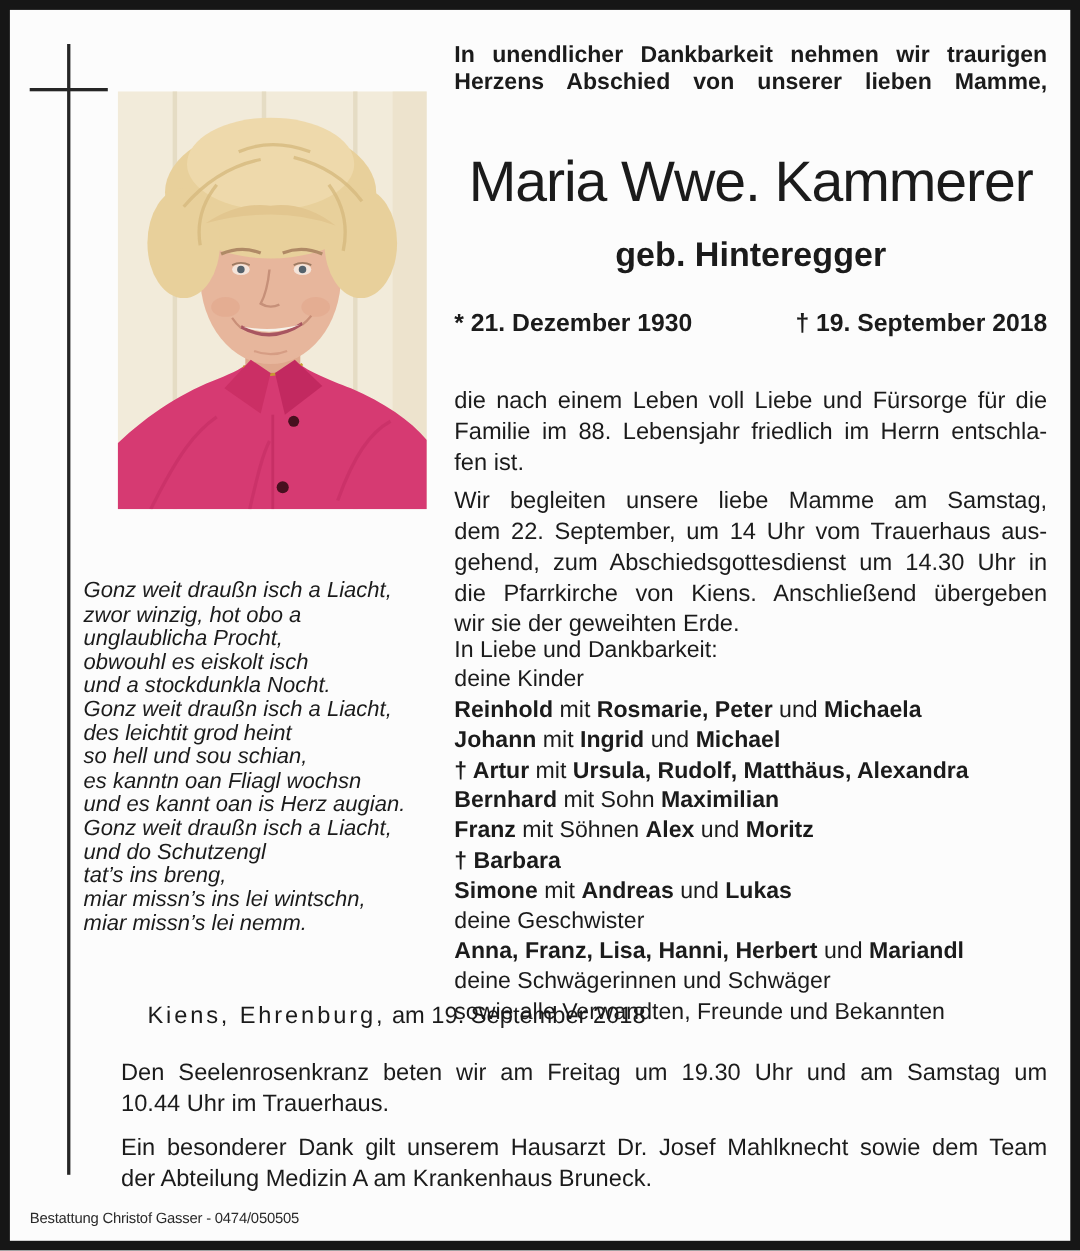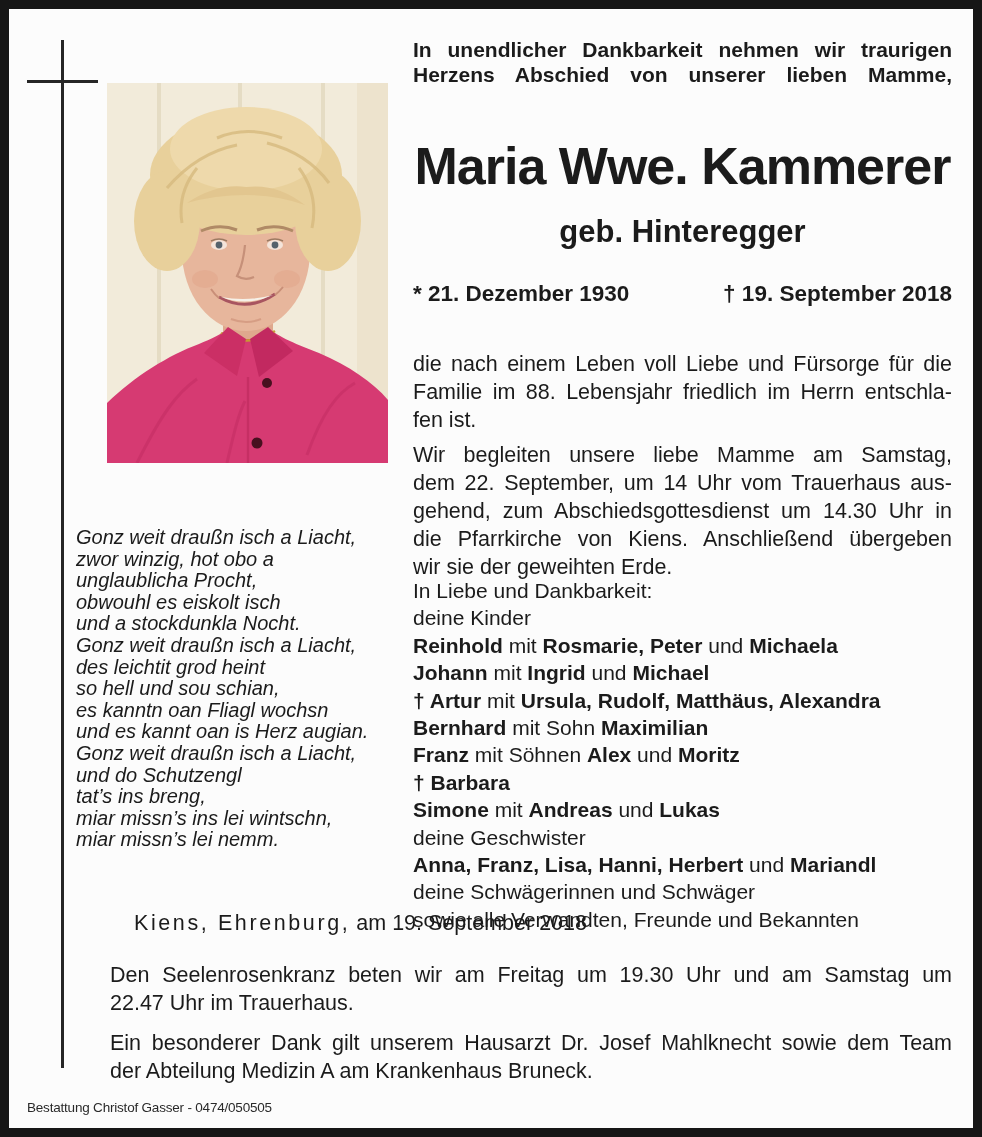--- a/index.html
+++ b/index.html
@@ -22,21 +22,21 @@
   
   .cross-v{left:61px;top:40px;width:3px;height:1028px;background:#262626;}
   .cross-h{left:27px;top:80px;width:71px;height:3px;background:#262626;}
 
   
   .photo{left:107px;top:83px;width:281px;height:380px;}
 
   
   .rcol{left:413px;width:539px;}
   .intro{top:37px;font-size:21px;line-height:25px;font-weight:bold;}
-  .title{top:136px;font-size:52px;font-weight:bold;letter-spacing:-1px;text-align:center;white-space:nowrap;}
+  .title{top:136px;font-size:52px;font-weight:normal;letter-spacing:-1px;text-align:center;white-space:nowrap;}
   .maiden{top:214px;font-size:31px;font-weight:bold;text-align:center;}
   .dates{top:281px;font-size:22.5px;font-weight:bold;display:flex;justify-content:space-between;gap:36px;white-space:nowrap;}
   .para1{top:350px;font-size:21.5px;line-height:28px;}
   .para2{top:441px;font-size:21.5px;line-height:28px;}
   .mourners{top:577px;width:560px;font-size:21px;line-height:27.4px;}
   .mourners div{white-space:nowrap;}
 
   
   .poem{left:76px;top:527px;width:340px;text-align:left;font-style:italic;font-size:20px;line-height:21.6px;white-space:nowrap;}
 
@@ -170,21 +170,21 @@
       <div>miar missn’s ins lei wintschn,</div>
       <div>miar missn’s lei nemm.</div>
     </div>
 
   <div class="abs place-date">
     <span class="place">Kiens, Ehrenburg,</span>
     <span>am 19. September 2018</span>
   </div>
   <div class="abs rosary">
       <div class="jl">Den Seelenrosenkranz beten wir am Freitag um 19.30 Uhr und am Samstag um</div>
-      <div>22.47 Uhr im Trauerhaus.</div>
+      <div>10.44 Uhr im Trauerhaus.</div>
     </div>
   <div class="abs thanks">
       <div class="jl">Ein besonderer Dank gilt unserem Hausarzt Dr. Josef Mahlknecht sowie dem Team</div>
       <div>der Abteilung Medizin A am Krankenhaus Bruneck.</div>
     </div>
 
   <div class="abs footer">Bestattung Christof Gasser - 0474/050505</div>
 </div>
 
 </body></html>

